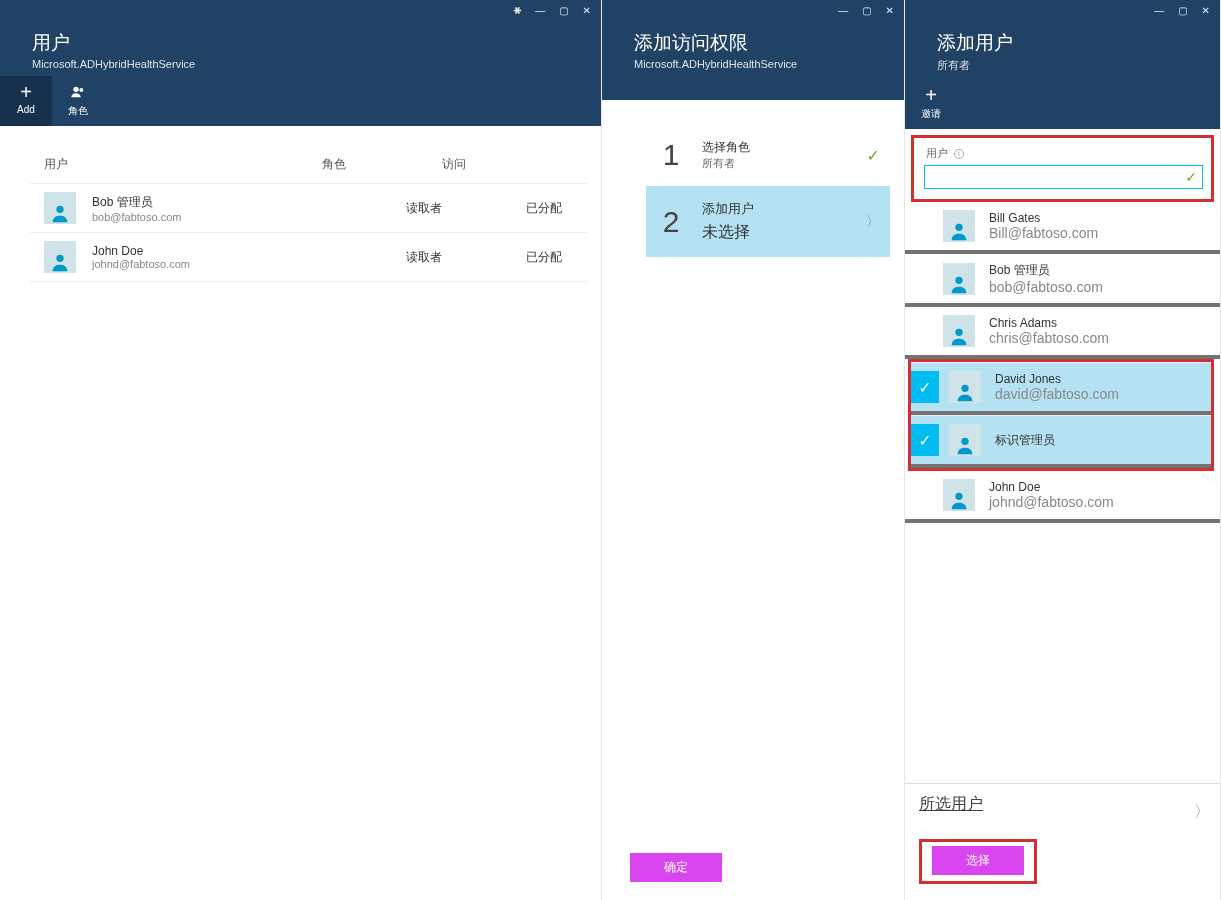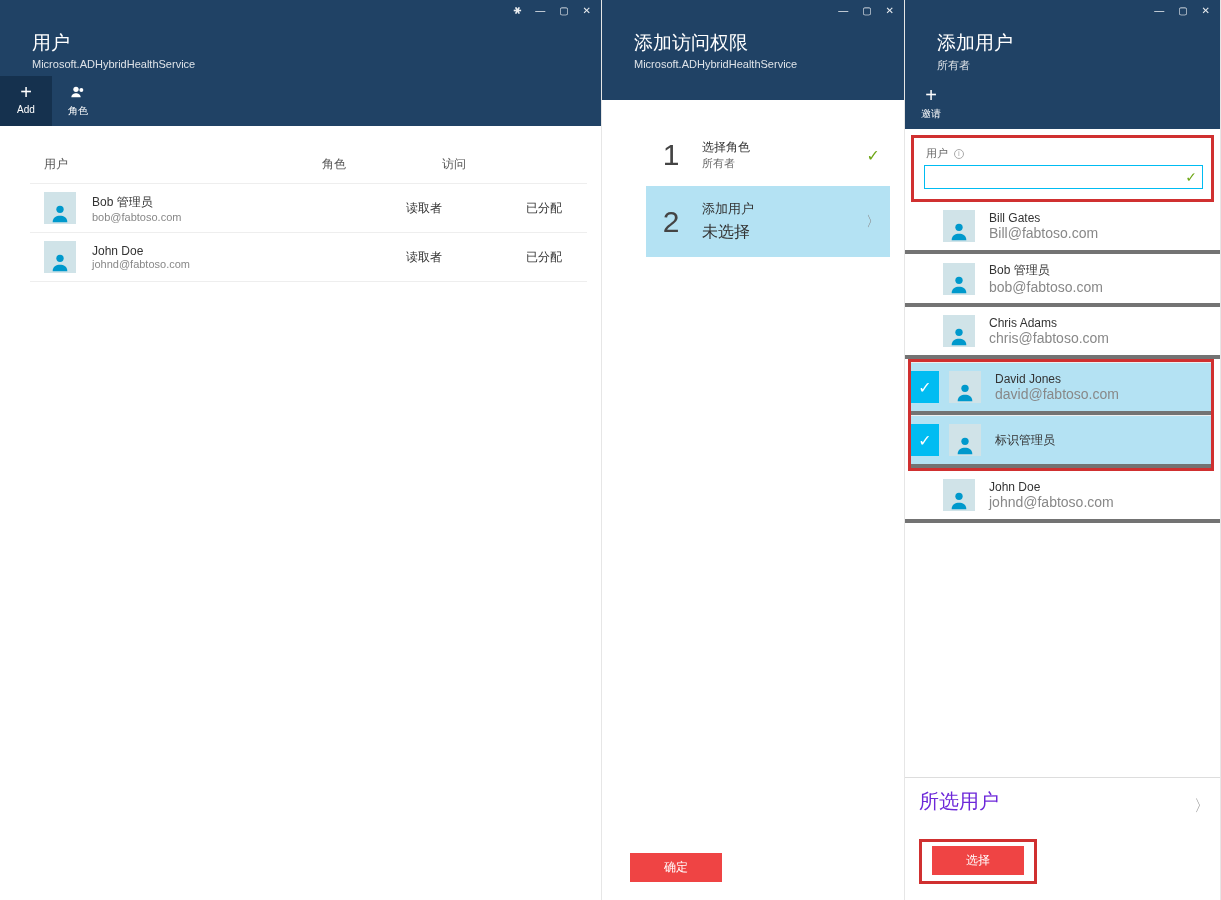--- a/index.html
+++ b/index.html
@@ -51,21 +51,21 @@
   .step .num { font-size:30px; color:#444; width:34px; text-align:center; font-weight:300; }
   .step .txt { margin-left:14px; flex:1; }
   .step .lbl1 { font-size:12px; color:#333; }
   .step .lbl2 { font-size:11px; color:#666; }
   .step .lbl2.big { font-size:16px; color:#333; margin-top:4px; }
   .step .chk { color:#6ea616; font-size:16px; }
   .step .chev { color:#888; font-size:14px; }
   .step.selected { background:#b4e2f3; }
   .step.selected .lbl1 { font-size:13px; }
   .b2-footer { padding:16px 0 18px 28px; }
-  .btn { background:#ef4444; color:#fff; font-size:12px; border:none; padding:6px 34px; }
+  .btn { background:#d946ef; color:#fff; font-size:12px; border:none; padding:6px 34px; }
 
   
   .b3-body { flex:1; display:flex; flex-direction:column; overflow:hidden; }
   .searchwrap { margin:6px 6px 0 6px; padding:8px 8px 10px 10px; border:3px solid #d03030; }
   .search-lbl { font-size:11px; color:#666; display:flex; align-items:center; gap:6px; margin:0 0 4px 2px; }
   .info-ico { width:10px; height:10px; border:1px solid #aaa; border-radius:50%; display:inline-flex; align-items:center; justify-content:center; font-size:8px; color:#aaa; }
   .search-field { position:relative; }
   .search-field input { width:100%; height:24px; border:1px solid #00bcf2; padding:2px 24px 2px 6px; font-size:12px; outline:none; }
   .search-ok { position:absolute; right:6px; top:4px; color:#6ea616; font-size:14px; }
 
@@ -75,21 +75,21 @@
   .uitem.selected { background:#b4e2f3; }
   .uitem.selected .sel { background:#00bcf2; }
   .uitem .avatar { width:32px; height:32px; margin:0 14px 0 10px; }
   .uitem .uname2 { font-size:12px; color:#333; }
   .uitem .uemail2 { font-size:14px; color:#888; }
 
   .selbox { border:3px solid #d03030; margin:0 6px 0 3px; }
   .selbox .uitem { border-top:1px solid #eee; }
 
   .b3-summary { border-top:1px solid #ddd; padding:10px 14px 12px 14px; position:relative; }
-  .b3-summary .t1 { font-size:20px; color:#6d28d9; }
+  .b3-summary .t1 { font-size:16px; color:#404040;text-decoration:underline; }
   .b3-summary .t2 { font-size:12px; color:#666; margin-top:2px; }
   .b3-summary .chev2 { position:absolute; right:10px; top:18px; color:#999; font-size:16px; }
 
   .b3-footer { padding:12px 0 16px 14px; }
   .btnwrap { display:inline-block; border:3px solid #d03030; padding:4px 10px 6px 10px; }
 </style>
 </head>
 <body>
 
 <div class="root">

